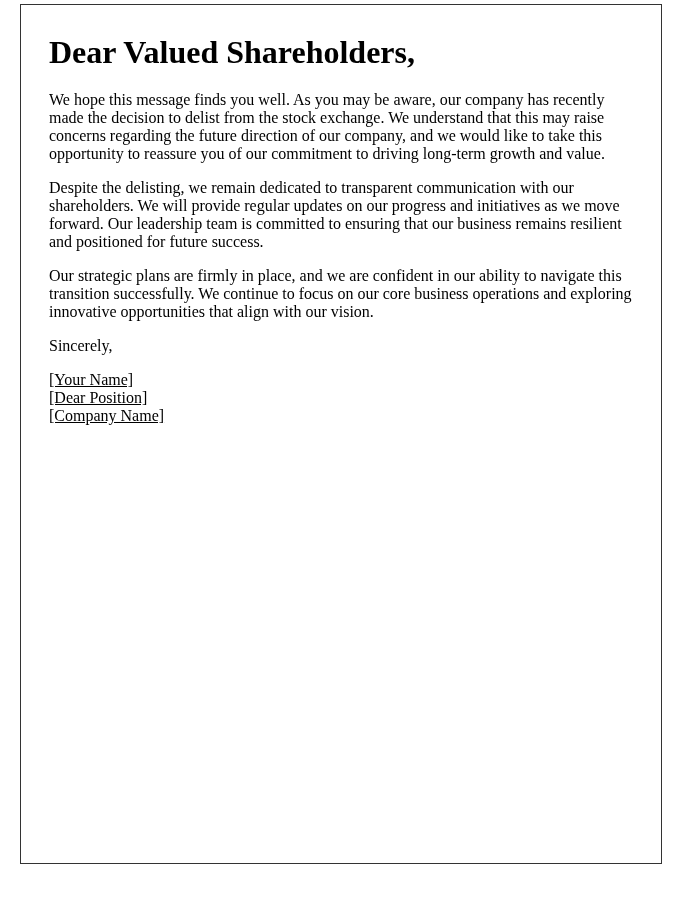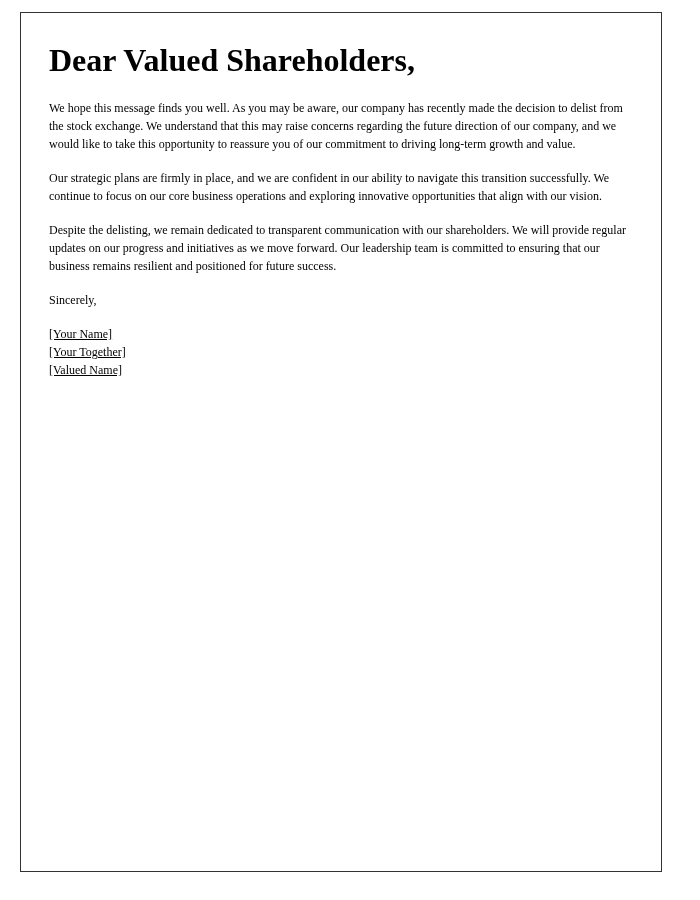--- a/index.html
+++ b/index.html
@@ -11,52 +11,52 @@
       width: 700px;
       height: 900px;
       position: relative;
       font-family: "Liberation Serif", "DejaVu Serif", serif;
       color: #000000;
       overflow: hidden;
     }
     .letter {
       position: absolute;
       left: 20px;
-      top: 12px;
+      top: 4px;
       width: 584px;
       height: 800px;
       padding: 29px 28px 29px 28px;
       border: 1px solid #333333;
       background: #ffffff;
     }
     .letter h1 {
       font-size: 32px;
       font-weight: bold;
       margin: 0 0 20px 0;
       line-height: 37px;
       color: #000000;
     }
     .letter p {
-      font-size: 12px;
+      font-size: 16px;
       line-height: 18px;
       margin: 0 0 16px 0;
       color: #000000;
     }
     .sig-line {
       display: block;
       text-decoration: underline;
     }
   </style>
 </head>
 <body>
 
 <div class="letter">
   <h1>Dear Valued Shareholders,</h1>
   <p>We hope this message finds you well. As you may be aware, our company has recently made the decision to delist from the stock exchange. We understand that this may raise concerns regarding the future direction of our company, and we would like to take this opportunity to reassure you of our commitment to driving long-term growth and value.</p>
+  <p>Despite the delisting, we remain dedicated to transparent communication with our shareholders. We will provide regular updates on our progress and initiatives as we move forward. Our leadership team is committed to ensuring that our business remains resilient and positioned for future success.</p>
   <p>Our strategic plans are firmly in place, and we are confident in our ability to navigate this transition successfully. We continue to focus on our core business operations and exploring innovative opportunities that align with our vision.</p>
-  <p>Despite the delisting, we remain dedicated to transparent communication with our shareholders. We will provide regular updates on our progress and initiatives as we move forward. Our leadership team is committed to ensuring that our business remains resilient and positioned for future success.</p>
   <p>Sincerely,</p>
   <p>
     <span class="sig-line">[Your Name]</span>
-    <span class="sig-line">[Your Together]</span>
-    <span class="sig-line">[Valued Name]</span>
+    <span class="sig-line">[Dear Position]</span>
+    <span class="sig-line">[Company Name]</span>
   </p>
 </div>
 
 </body></html>

